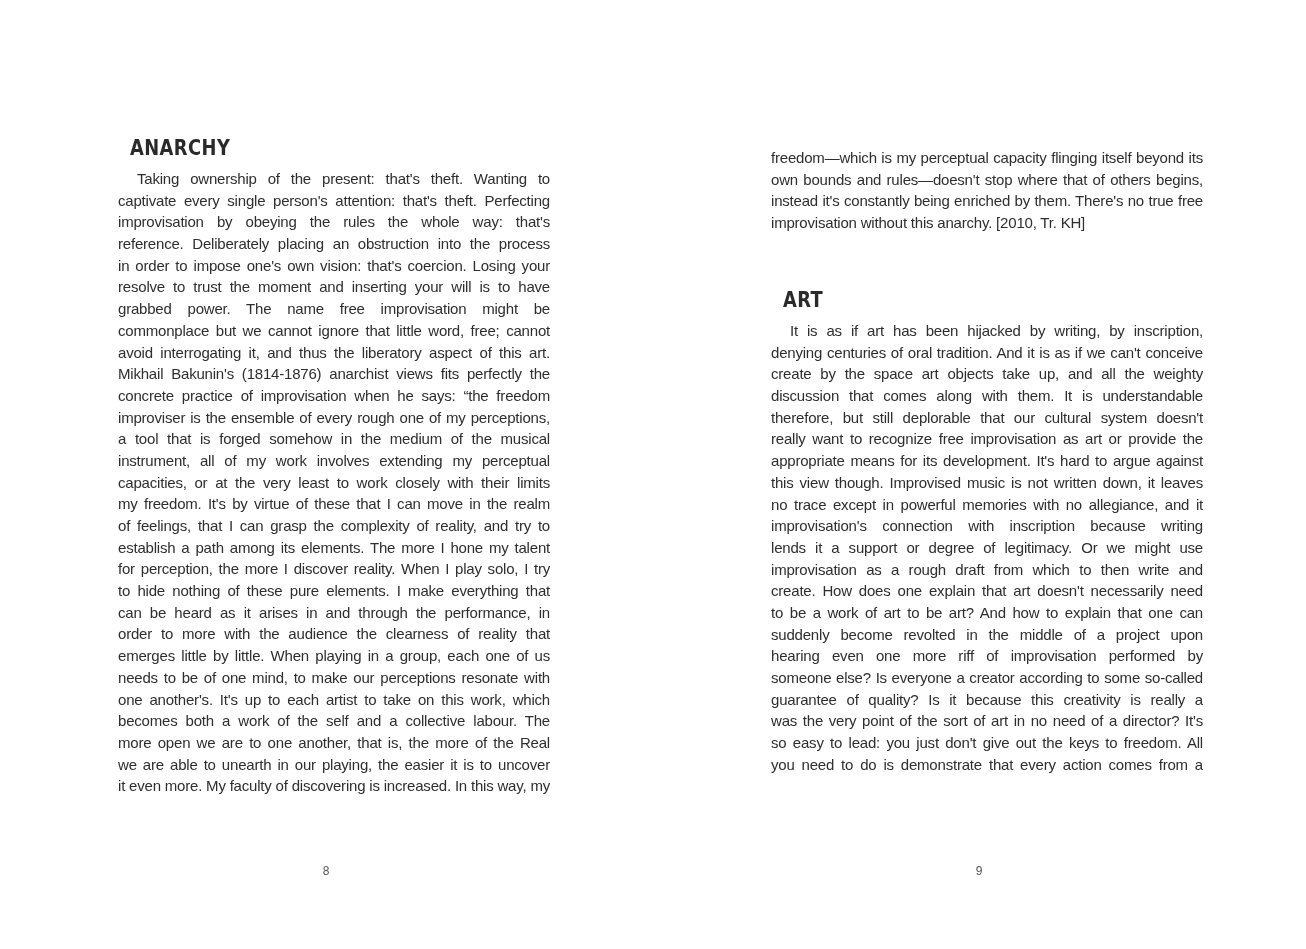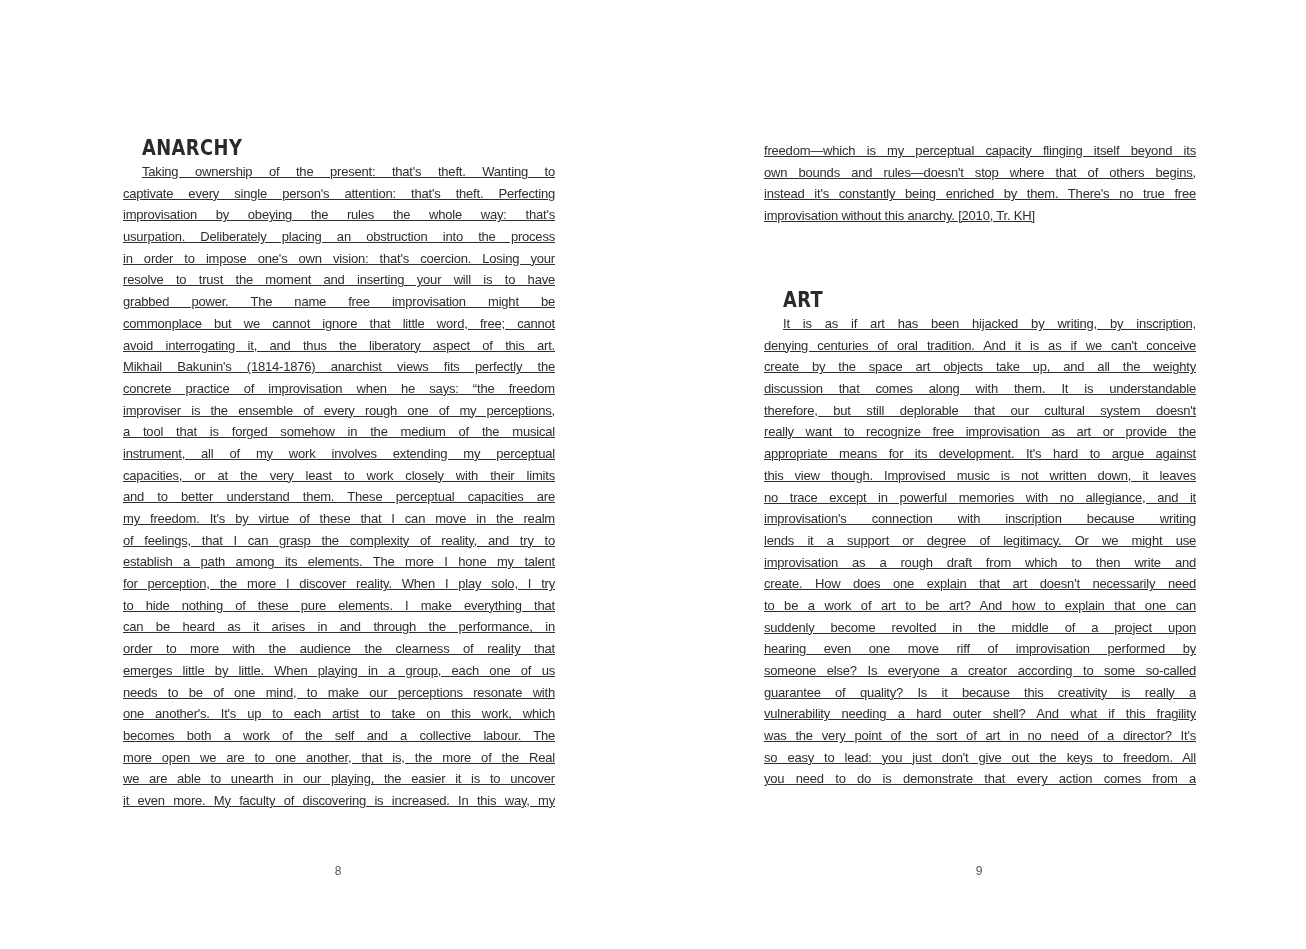--- a/index.html
+++ b/index.html
@@ -1,54 +1,53 @@
 <!DOCTYPE html>
 <html><head>
 <meta charset="utf-8">
 <style>
   html, body { margin: 0; padding: 0; background: #ffffff; }
   body { width: 1306px; height: 949px; position: relative; overflow: hidden;
          font-family: "Liberation Sans", "DejaVu Sans", sans-serif; color: #2b2b2b; }
   .page { position: absolute; top: 0; width: 653px; height: 949px; }
-  .page.left { left: 12px; }
+  .page.left { left: 0; }
   .page.right { left: 653px; }
   .heading { position: absolute; font-family: "DejaVu Sans", sans-serif; font-weight: bold;
              font-size: 21px; letter-spacing: 0.5px; color: #2a2a2a; transform: scaleX(0.85);
              transform-origin: left top; margin: 0; line-height: 24px; }
-  .body-text { position: absolute; width: 432px; font-size: 13px; line-height: 21.7px;
-               text-align: justify; color: #2e2e2e; margin: 0; letter-spacing: -0.2px; text-decoration: underline; }
+  .body-text { position: absolute; width: 432px; font-size: 15px; line-height: 21.7px;
+               text-align: justify; color: #2e2e2e; margin: 7px; letter-spacing: -0.2px; }
   .line { display: block; text-align: justify; text-align-last: justify; white-space: nowrap;
           overflow: hidden; height: 21.7px; }
   .line.last { text-align-last: left; }
   .line.indent { padding-left: 19px; }
   .page-number { position: absolute; top: 864px; font-size: 12px; color: #555; width: 20px;
                  text-align: center; }
 </style>
 </head>
 <body>
 
 <div class="page left">
   <h2 class="heading" style="left:130px; top:136px;">ANARCHY</h2>
   <div class="body-text" style="left:111px; top:161px;" id="left-lines">
       <span class="line indent">Taking ownership of the present: that's theft. Wanting to</span>
       <span class="line">captivate every single person's attention: that's theft. Perfecting</span>
       <span class="line">improvisation by obeying the rules the whole way: that's</span>
-      <span class="line">usurpation. Deliberately placing an obstruction into the process</span>
+      <span class="line">reference. Deliberately placing an obstruction into the process</span>
       <span class="line">in order to impose one's own vision: that's coercion. Losing your</span>
       <span class="line">resolve to trust the moment and inserting your will is to have</span>
       <span class="line">grabbed power. The name free improvisation might be</span>
       <span class="line">commonplace but we cannot ignore that little word, free; cannot</span>
       <span class="line">avoid interrogating it, and thus the liberatory aspect of this art.</span>
       <span class="line">Mikhail Bakunin's (1814-1876) anarchist views fits perfectly the</span>
       <span class="line">concrete practice of improvisation when he says: “the freedom</span>
       <span class="line">improviser is the ensemble of every rough one of my perceptions,</span>
       <span class="line">a tool that is forged somehow in the medium of the musical</span>
       <span class="line">instrument, all of my work involves extending my perceptual</span>
       <span class="line">capacities, or at the very least to work closely with their limits</span>
-      <span class="line">and to better understand them. These perceptual capacities are</span>
       <span class="line">my freedom. It's by virtue of these that I can move in the realm</span>
       <span class="line">of feelings, that I can grasp the complexity of reality, and try to</span>
       <span class="line">establish a path among its elements. The more I hone my talent</span>
       <span class="line">for perception, the more I discover reality. When I play solo, I try</span>
       <span class="line">to hide nothing of these pure elements. I make everything that</span>
       <span class="line">can be heard as it arises in and through the performance, in</span>
       <span class="line">order to more with the audience the clearness of reality that</span>
       <span class="line">emerges little by little. When playing in a group, each one of us</span>
       <span class="line">needs to be of one mind, to make our perceptions resonate with</span>
       <span class="line">one another's. It's up to each artist to take on this work, which</span>
@@ -77,22 +76,21 @@
       <span class="line">really want to recognize free improvisation as art or provide the</span>
       <span class="line">appropriate means for its development. It's hard to argue against</span>
       <span class="line">this view though. Improvised music is not written down, it leaves</span>
       <span class="line">no trace except in powerful memories with no allegiance, and it</span>
       <span class="line">improvisation's connection with inscription because writing</span>
       <span class="line">lends it a support or degree of legitimacy. Or we might use</span>
       <span class="line">improvisation as a rough draft from which to then write and</span>
       <span class="line">create. How does one explain that art doesn't necessarily need</span>
       <span class="line">to be a work of art to be art? And how to explain that one can</span>
       <span class="line">suddenly become revolted in the middle of a project upon</span>
-      <span class="line">hearing even one move riff of improvisation performed by</span>
+      <span class="line">hearing even one more riff of improvisation performed by</span>
       <span class="line">someone else? Is everyone a creator according to some so-called</span>
       <span class="line">guarantee of quality? Is it because this creativity is really a</span>
-      <span class="line">vulnerability needing a hard outer shell? And what if this fragility</span>
       <span class="line">was the very point of the sort of art in no need of a director? It's</span>
       <span class="line">so easy to lead: you just don't give out the keys to freedom. All</span>
       <span class="line">you need to do is demonstrate that every action comes from a</span>
     </div>
   <div class="page-number" style="left:316px;">9</div>
 </div>
 
 </body></html>

